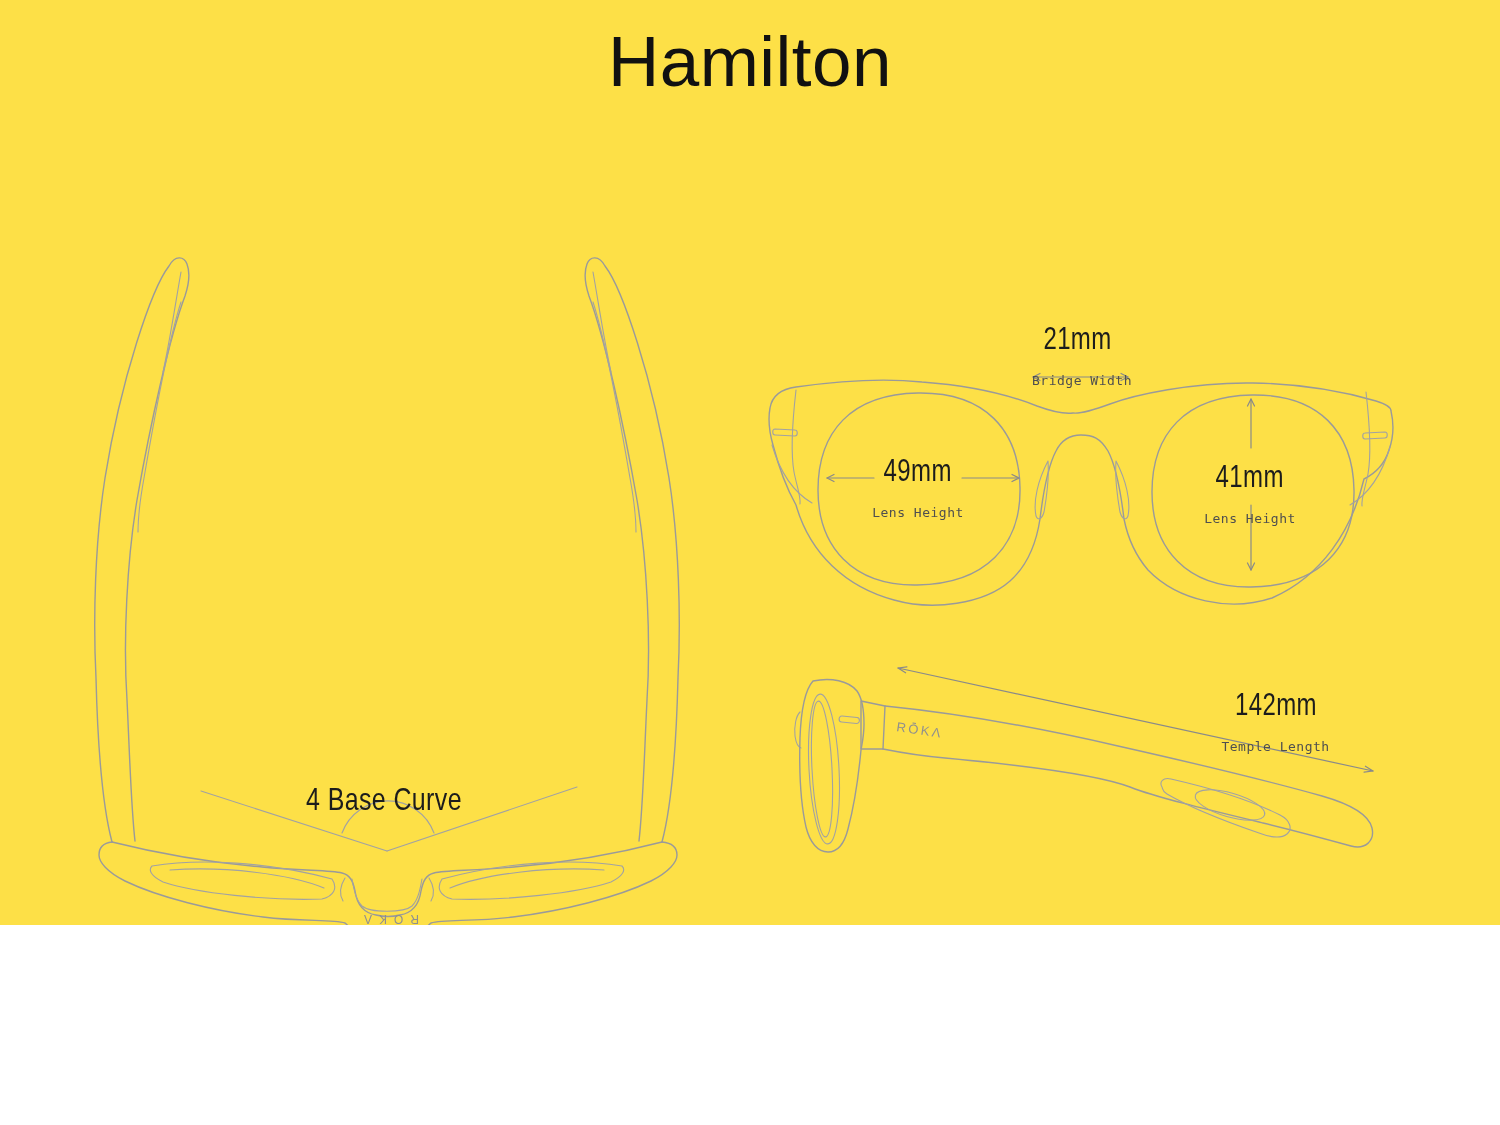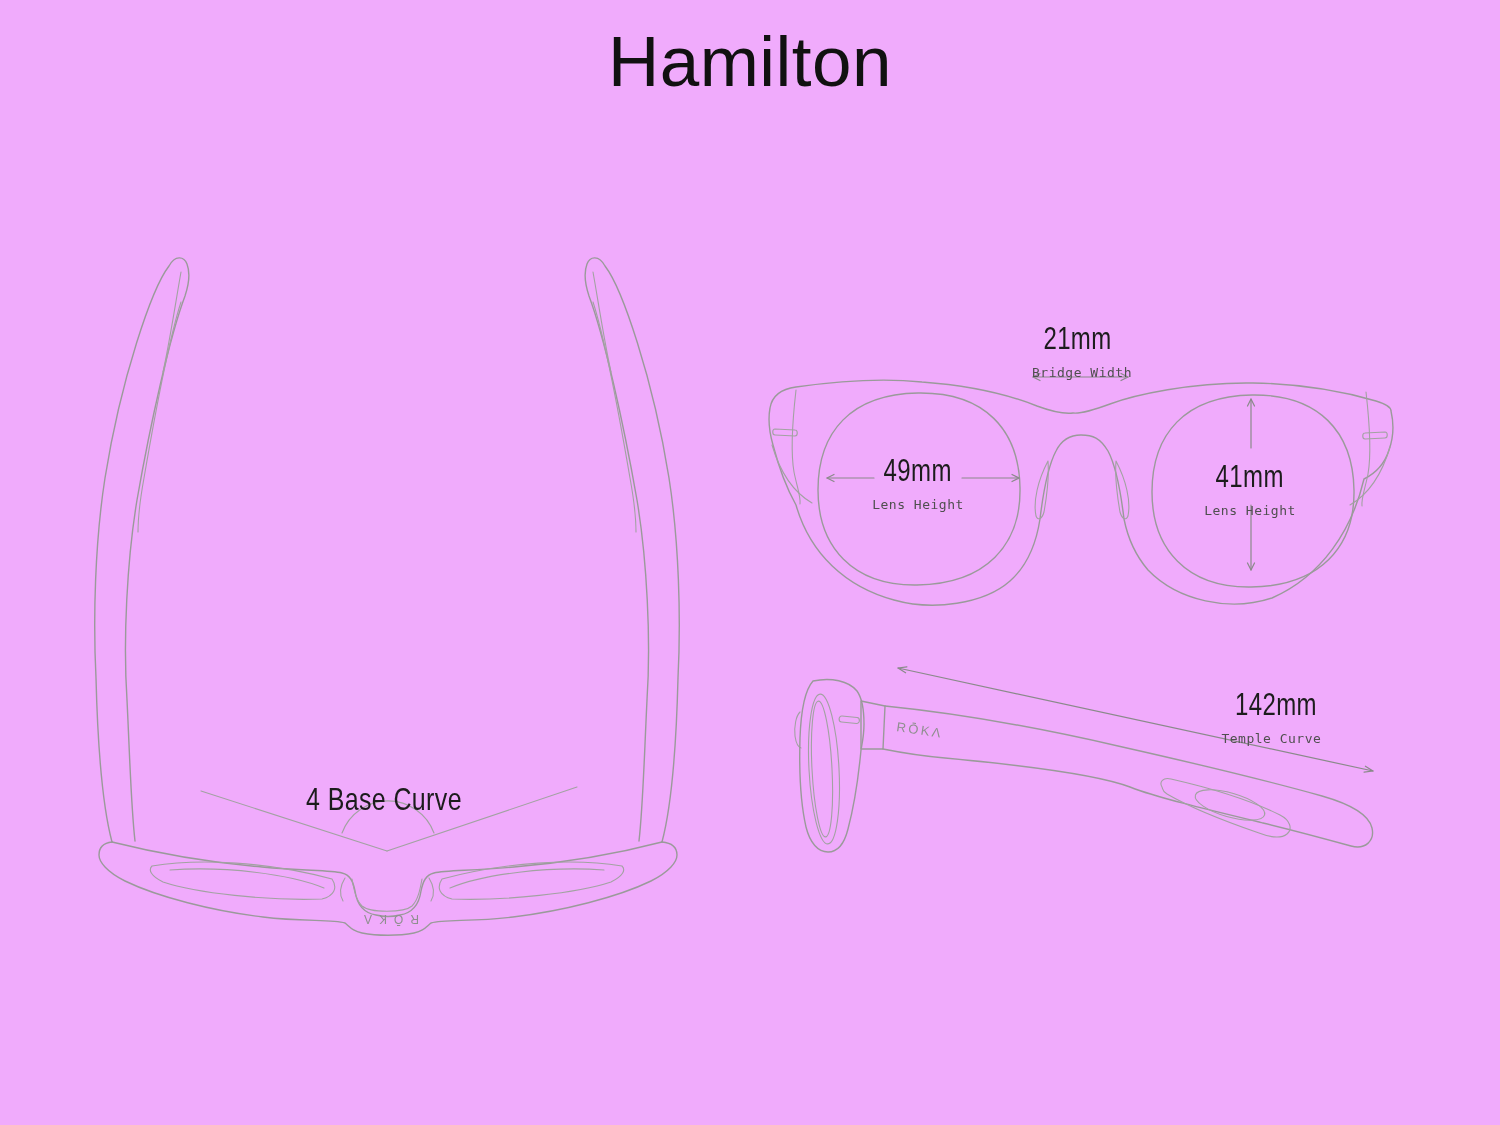--- a/index.html
+++ b/index.html
@@ -1,25 +1,25 @@
 <!DOCTYPE html>
 <html><head>
 <meta charset="utf-8">
 <style>
   html,body{margin:0;padding:0;background:#fff;}
-  .stage{position:relative;width:1500px;height:1125px;background:#f0abfc;overflow:hidden;
+  .stage{position:relative;width:1500px;height:925px;background:#fde047;overflow:hidden;
          font-family:"Liberation Sans",sans-serif;}
   .page-title{position:absolute;left:0;right:0;top:26px;text-align:center;
               font-size:71px;font-weight:400;letter-spacing:.5px;color:#111;line-height:1;}
   .view-svg{position:absolute;}
   .dim{position:absolute;transform:translate(-50%,0);text-align:left;white-space:nowrap;}
   .dim-value{display:inline-block;font-size:32px;line-height:1;color:#1c1c1c;
              transform:scaleX(0.75);transform-origin:center;letter-spacing:.5px;}
   .dim-label{font-family:"DejaVu Sans Mono",monospace;font-size:13px;letter-spacing:.5px;
-             color:#4f4f4f;margin-top:12px;line-height:1;}
+             color:#4f4f4f;margin-top:20px;line-height:1;}
   .basecurve .dim-value{transform:scaleX(0.78);}
   .outline{stroke:#9a9a9a;fill:none;stroke-width:1.4;stroke-linecap:round;stroke-linejoin:round;}
   .thin{stroke:#a2a2a2;fill:none;stroke-width:1.1;stroke-linecap:round;stroke-linejoin:round;}
   .arrow{stroke:#8a8a8a;fill:none;stroke-width:1.2;stroke-linecap:round;stroke-linejoin:round;}
   .logo-text{font-family:"Liberation Sans",sans-serif;fill:#8f8f8f;}
 </style>
 </head>
 <body>
 
 <div class="stage">
@@ -151,20 +151,20 @@
     <div class="dim-label">Lens Height</div>
   </div>
 
   <div class="dim" style="left:1250px;top:460px">
     <span class="dim-value">41mm</span>
     <div class="dim-label">Lens Height</div>
   </div>
 
   <div class="dim" style="left:1276px;top:688px">
     <span class="dim-value">142mm</span>
-    <div class="dim-label">Temple Curve</div>
+    <div class="dim-label">Temple Length</div>
   </div>
 
   <div class="dim basecurve" style="left:384px;top:783px">
     <span class="dim-value">4 Base Curve</span>
   </div>
 
 </div>
 
 </body></html>

